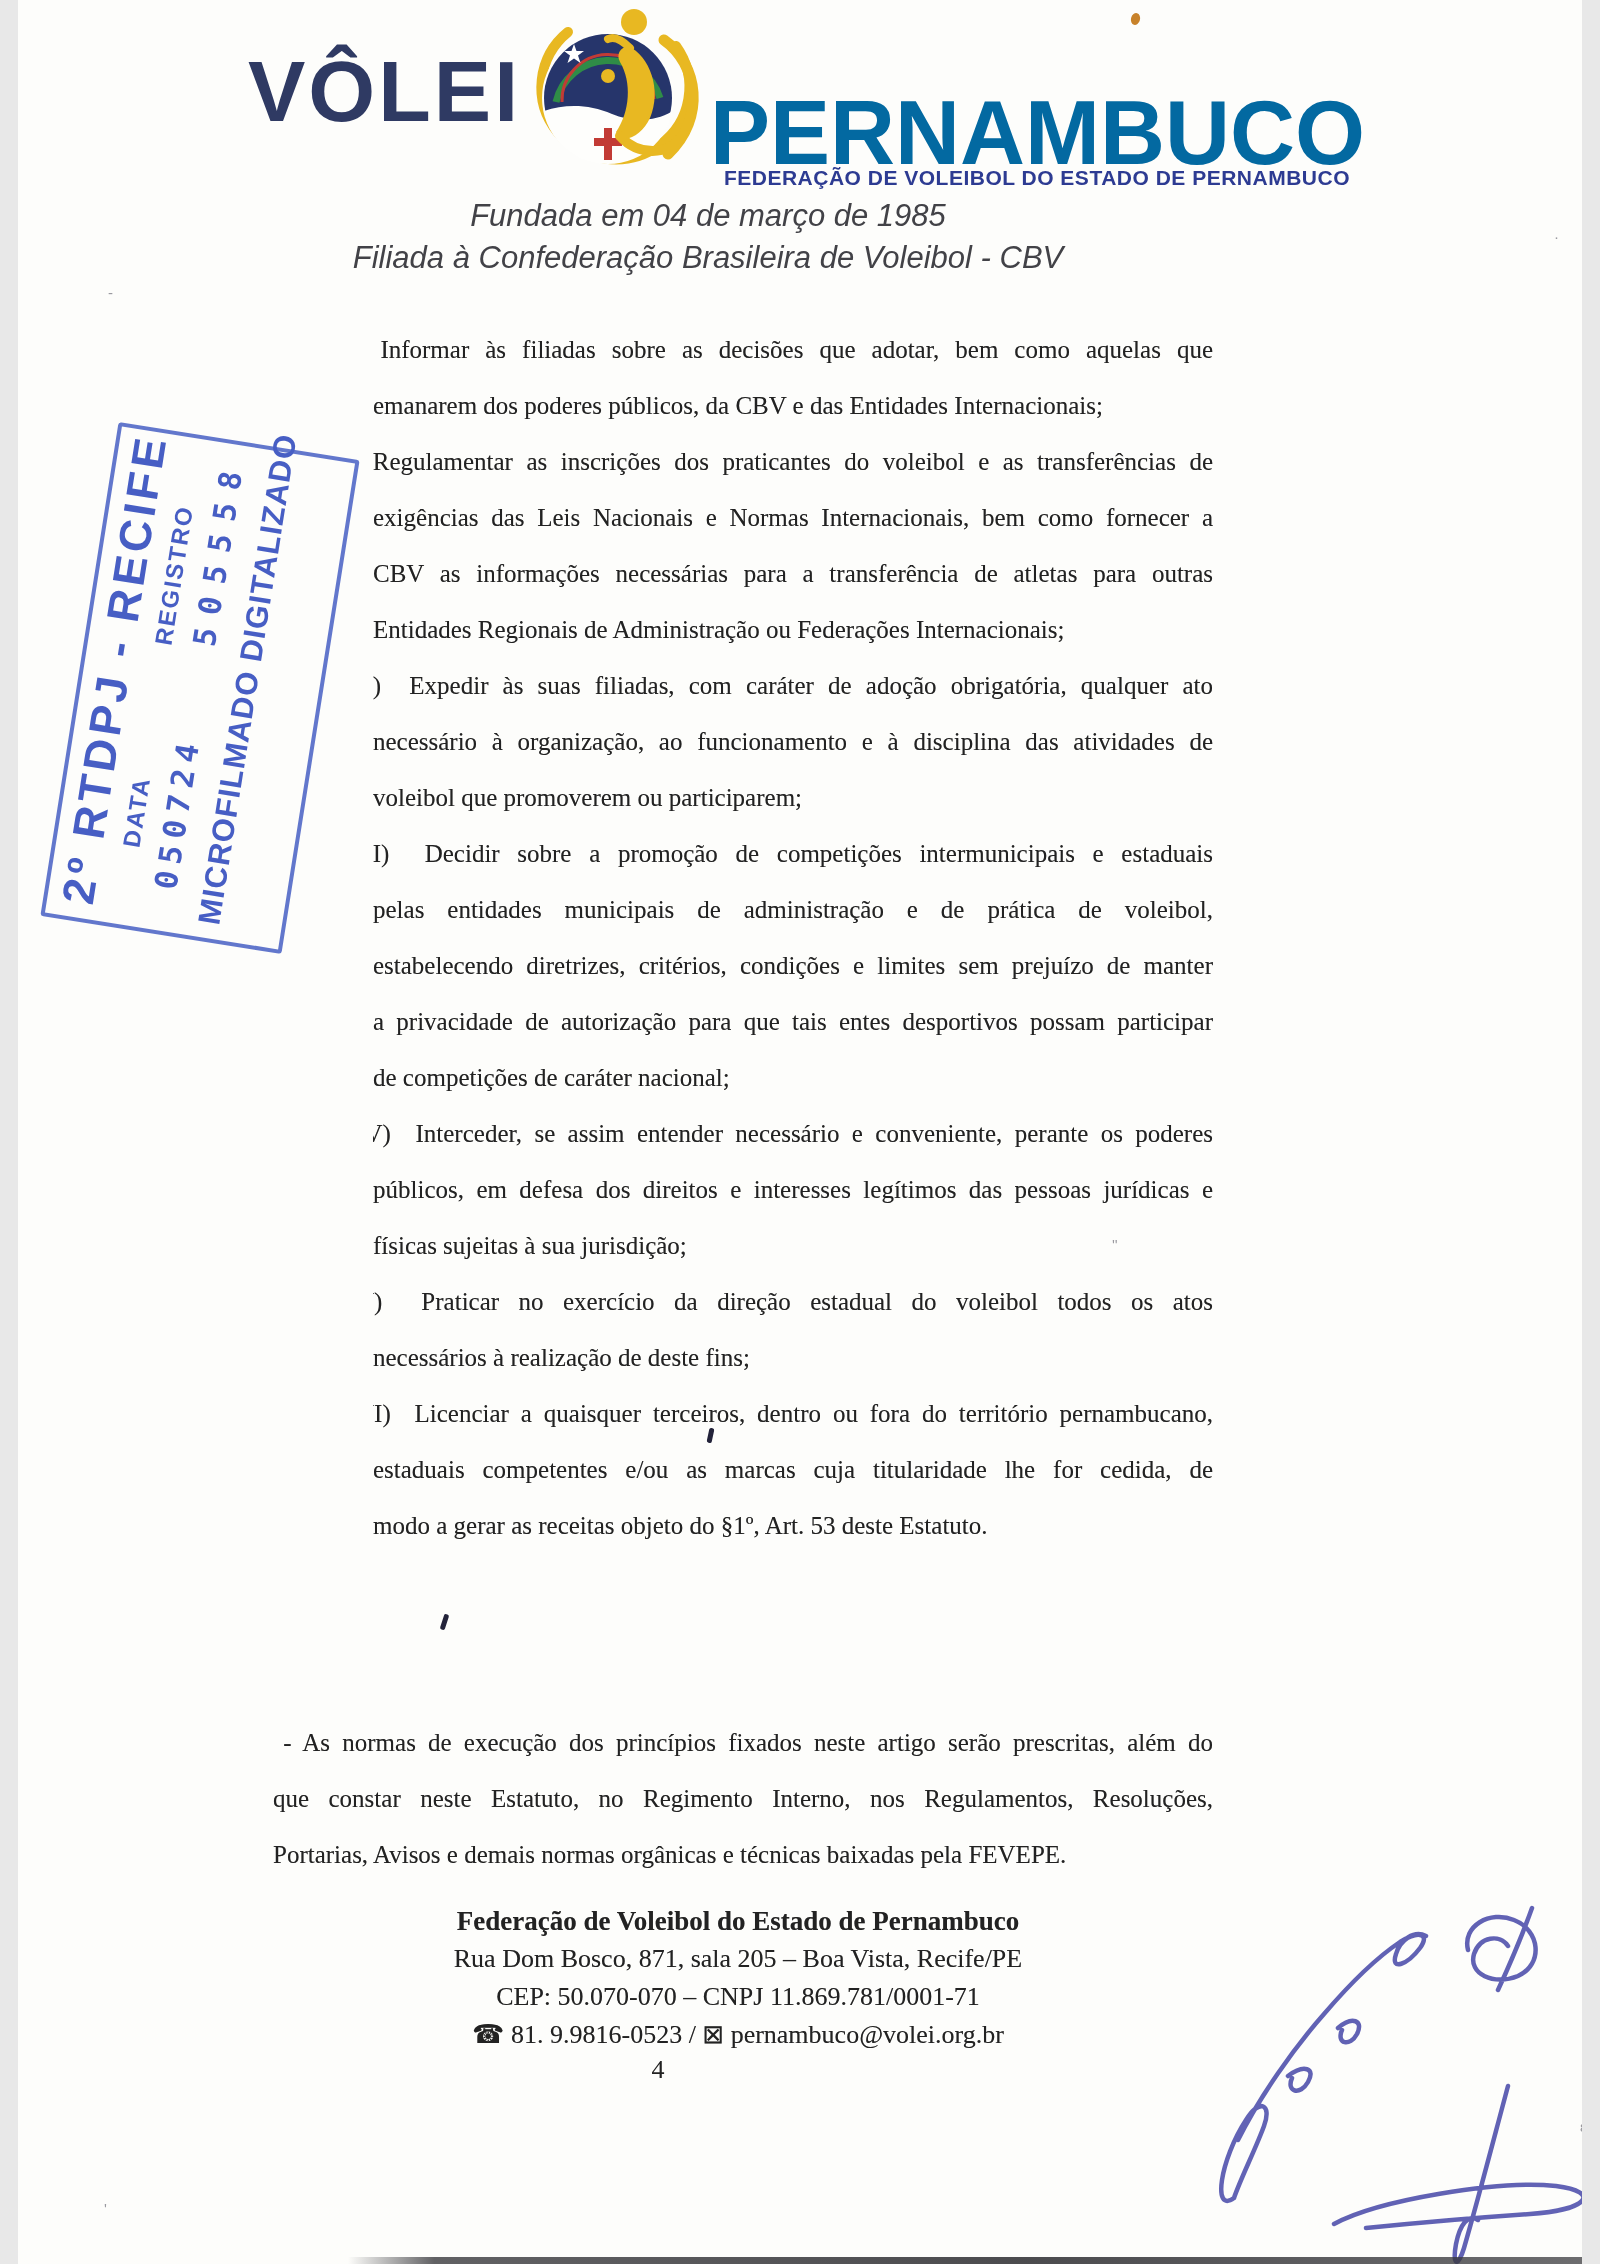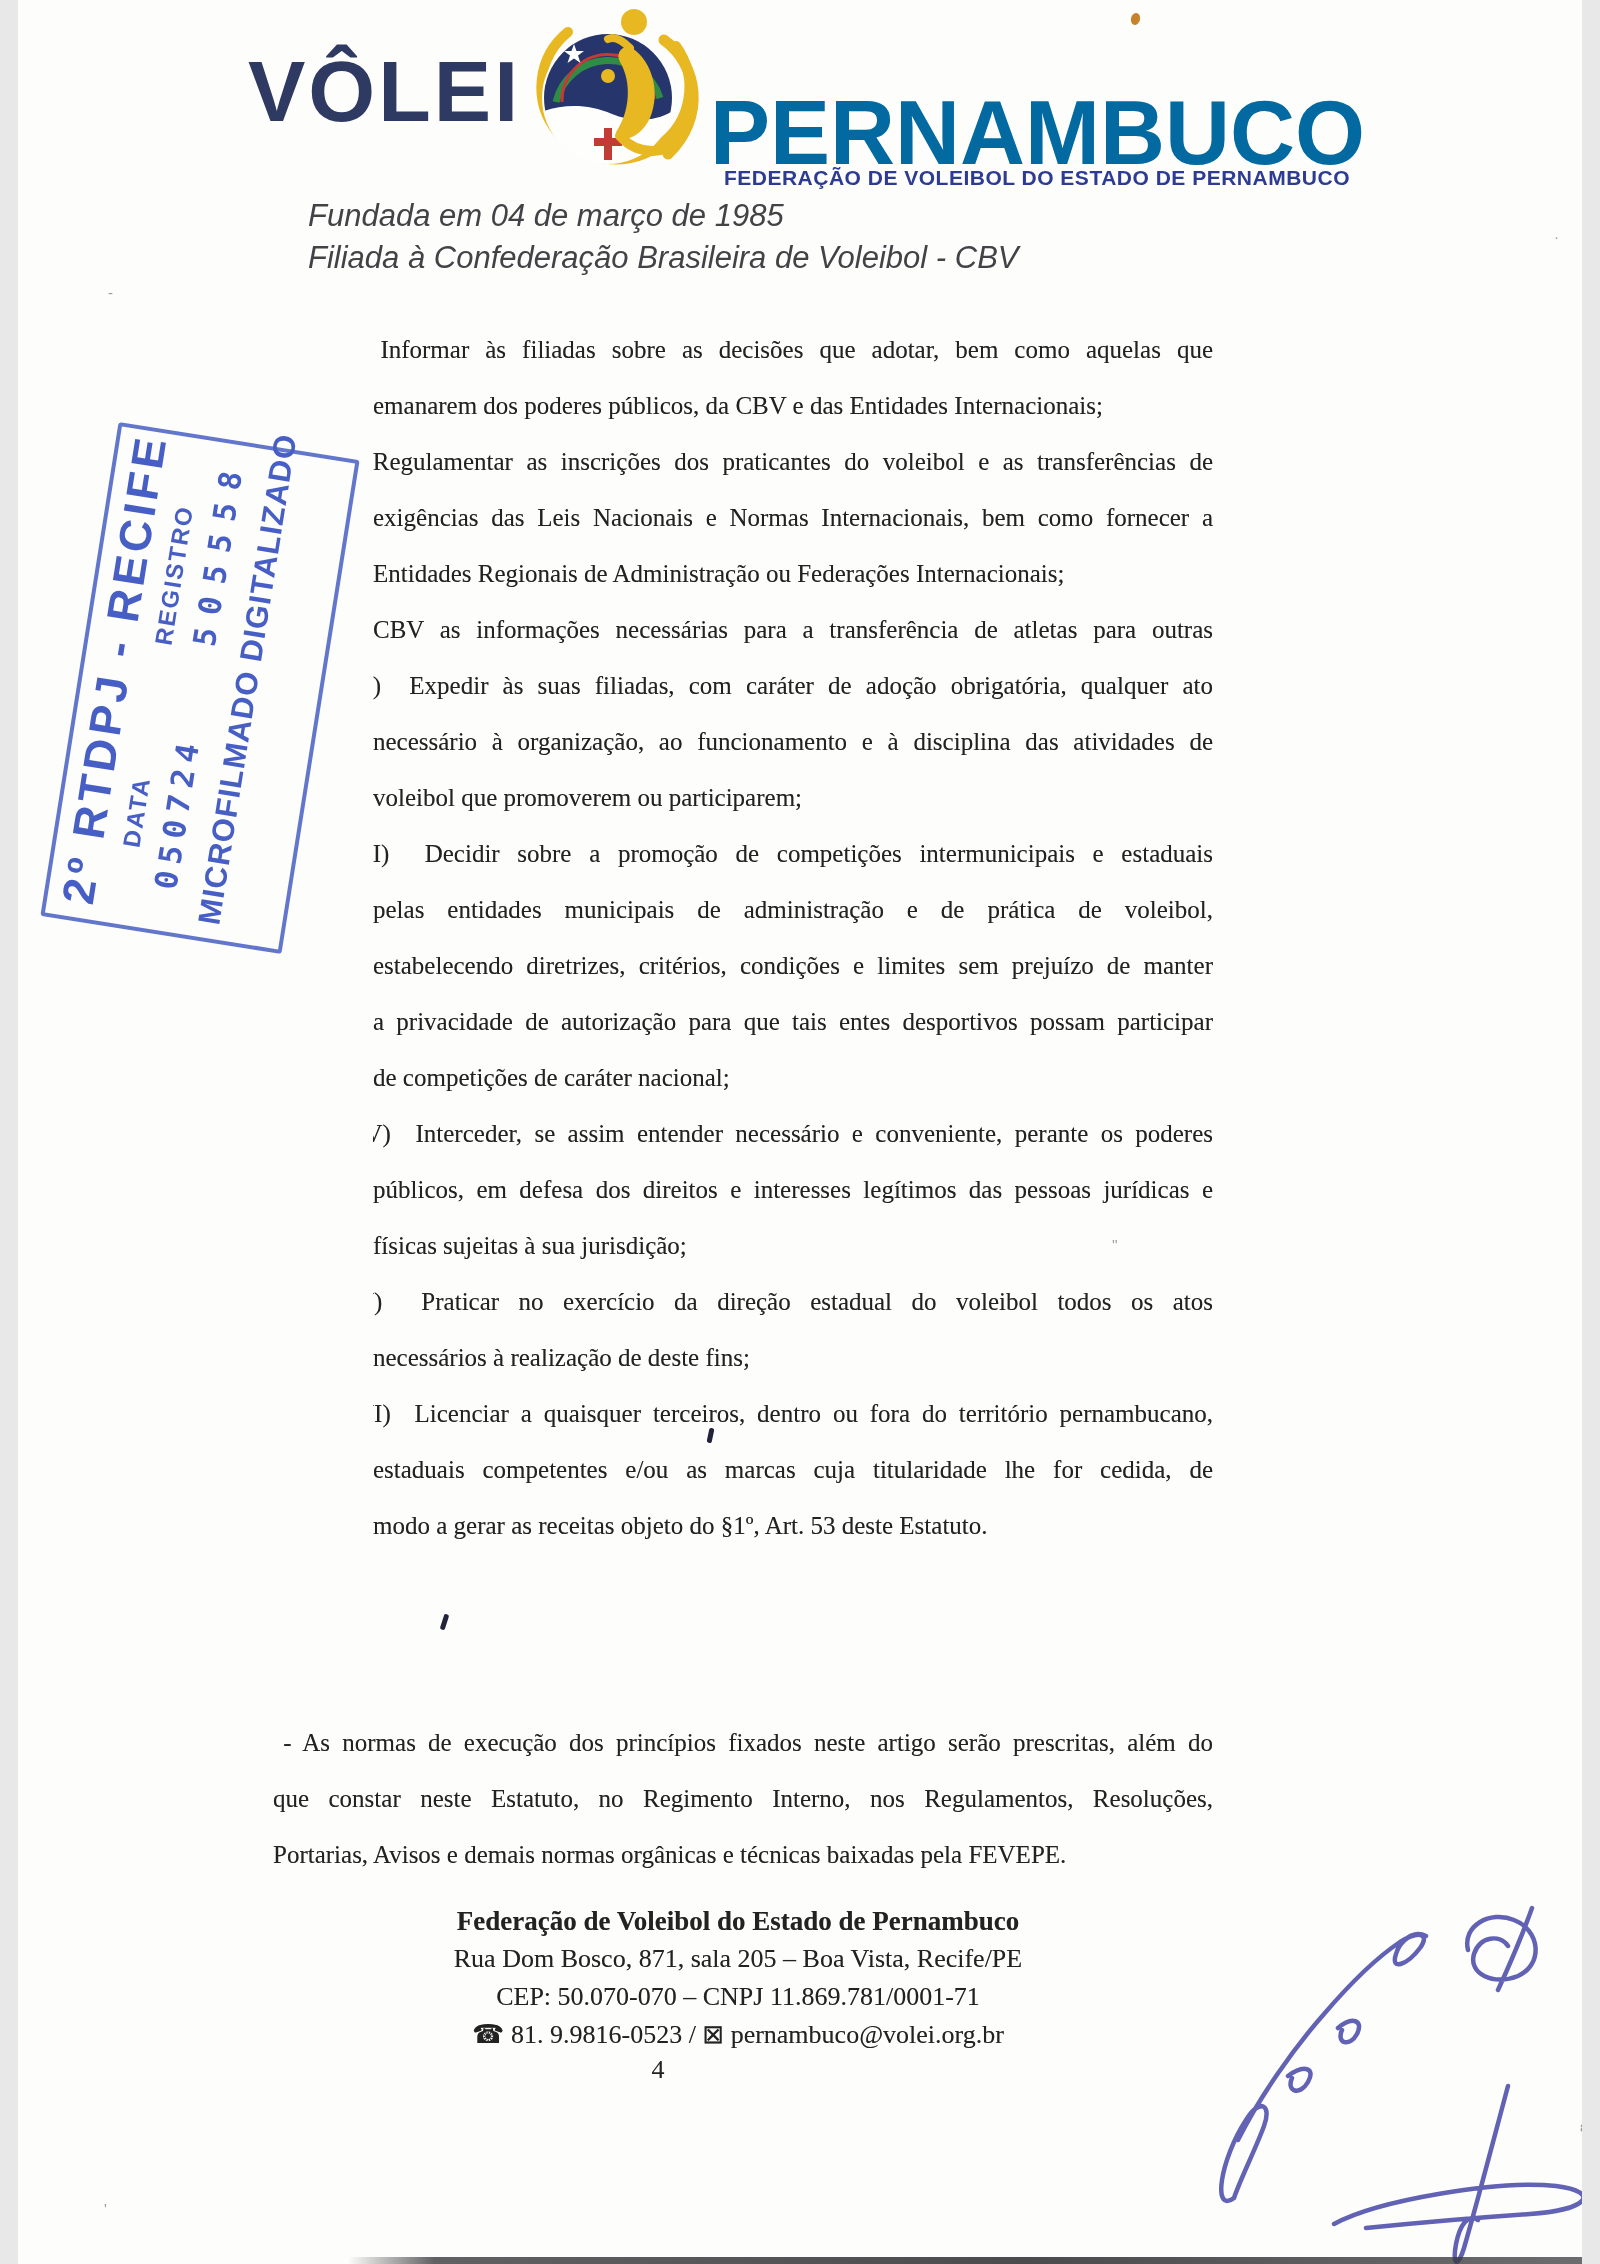--- a/index.html
+++ b/index.html
@@ -7,21 +7,21 @@
         overflow:hidden;font-family:"Liberation Serif",serif;color:#222;}
   
   .volei{position:absolute;left:230px;top:42px;font-family:"Liberation Sans",sans-serif;
          font-weight:bold;font-size:86px;letter-spacing:3px;color:#2f3a63;}
   .emblem{position:absolute;left:498px;top:6px;width:210px;height:172px;}
   .pernambuco{position:absolute;left:692px;top:82px;font-family:"Liberation Sans",sans-serif;
          font-weight:bold;font-size:90px;letter-spacing:0px;color:#0369a1;}
   .org-line{position:absolute;left:700px;top:166px;width:632px;text-align:right;
          font-family:"Liberation Sans",sans-serif;font-weight:bold;font-size:21px;
          letter-spacing:.5px;color:#2d3b92;}
-  .founded,.affiliation{position:absolute;left:290px;width:800px;text-align:left;
+  .founded,.affiliation{position:absolute;left:290px;width:800px;text-align:center;
          font-family:"Liberation Sans",sans-serif;font-style:italic;font-size:31px;color:#424247;}
   .founded{top:198px;}
   .affiliation{top:240px;}
   .orange-dot{position:absolute;left:1113px;top:13px;width:9px;height:12px;border-radius:50%;
          background:#c8822a;transform:rotate(15deg);}
   
   .stamp{position:absolute;left:-68px;top:566px;width:500px;height:244px;
          transform:rotate(-81deg);color:#3a53c0;opacity:.93;
          border:4px solid rgba(58,83,192,.85);border-radius:3px;
          font-family:"Liberation Sans",sans-serif;font-weight:bold;box-sizing:border-box;
@@ -107,22 +107,22 @@
   </div>
 
   <div class="body-col">
       <div class="item">
         <div class="line just first">X) Informar às filiadas sobre as decisões que adotar, bem como aquelas que</div>
         <div class="line">emanarem dos poderes públicos, da CBV e das Entidades Internacionais;</div>
       </div>
       <div class="item">
         <div class="line just first">XI)Regulamentar as inscrições dos praticantes do voleibol e as transferências de</div>
         <div class="line just">exigências das Leis Nacionais e Normas Internacionais, bem como fornecer a</div>
+        <div class="line just">CBV as informações necessárias para a transferência de atletas para outras</div>
         <div class="line">Entidades Regionais de Administração ou Federações Internacionais;</div>
-        <div class="line just">CBV as informações necessárias para a transferência de atletas para outras</div>
       </div>
       <div class="item">
         <div class="line just first">XII)&nbsp; Expedir às suas filiadas, com caráter de adoção obrigatória, qualquer ato</div>
         <div class="line just">necessário à organização, ao funcionamento e à disciplina das atividades de</div>
         <div class="line">voleibol que promoverem ou participarem;</div>
       </div>
       <div class="item">
         <div class="line just first">XIII)&nbsp; Decidir sobre a promoção de competições intermunicipais e estaduais</div>
         <div class="line just">pelas entidades municipais de administração e de prática de voleibol,</div>
         <div class="line just">estabelecendo diretrizes, critérios, condições e limites sem prejuízo de manter</div>

